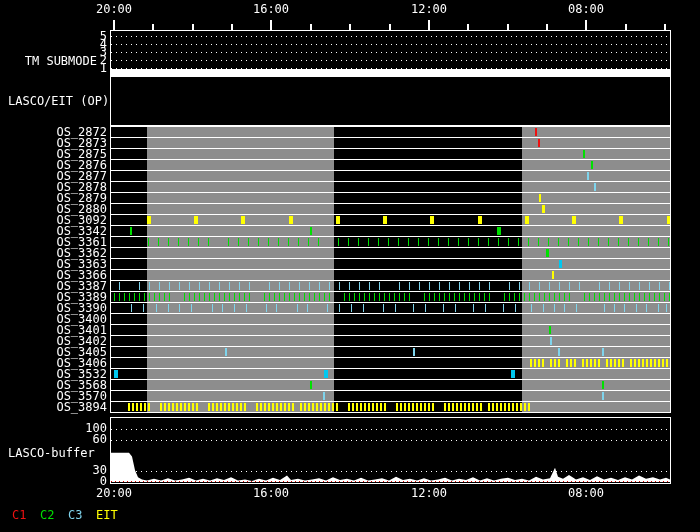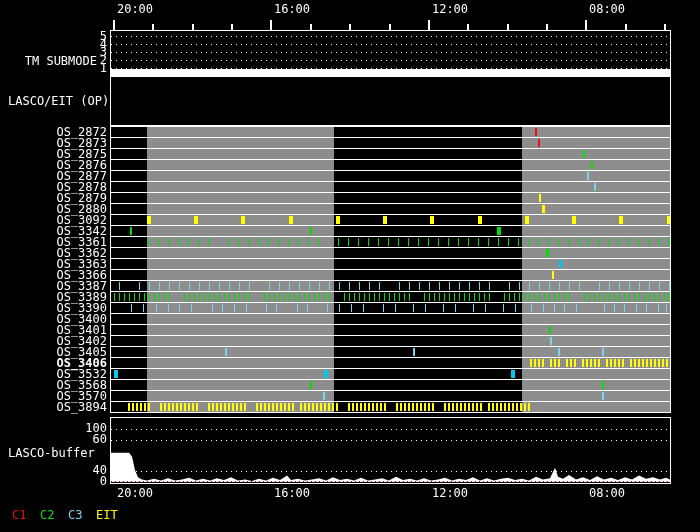--- a/index.html
+++ b/index.html
@@ -1,20 +1,20 @@
 <!DOCTYPE html>
 <html><head>
 <meta charset="utf-8">
 <style>
   html,body{margin:0;padding:0;background:#000;}
   #app{position:relative;width:700px;height:532px;background:#000;overflow:hidden;
        font-family:"DejaVu Sans Mono","Liberation Mono",monospace;color:#fff;}
   .lbl{position:absolute;white-space:pre;font-size:12px;line-height:13px;color:#fff;}
   .rt{text-align:right;}
-  .ctr{transform:translateX(-50%);margin-left:21px;}
+  .ctr{transform:translateX(-50%);}
   .panel{position:absolute;left:110px;width:559px;background:#000;border:1px solid #fff;}
   #tm-panel{top:30px;height:44px;}
   #op-panel{top:76px;height:48px;}
   #os-block{position:absolute;left:110px;top:126px;width:559px;border:1px solid #fff;border-bottom:none;background:#000;}
   .os-row{position:relative;height:10px;border-bottom:1px solid #fff;background:#000;overflow:hidden;}
   .gray-seg{position:absolute;top:0;height:10px;}
   .tick{position:absolute;top:1px;height:8px;}
   .os-label{position:absolute;left:0;width:107px;text-align:right;font-size:12px;line-height:11px;height:11px;}
   #buffer-panel{top:417px;height:65px;}
   .dotline{position:absolute;left:0;width:100%;height:1px;
@@ -90,21 +90,21 @@
       <div class="os-label" style="top: 248px;">OS_3362</div>
       <div class="os-label" style="top: 259px;">OS_3363</div>
       <div class="os-label" style="top: 270px;">OS_3366</div>
       <div class="os-label" style="top: 281px;">OS_3387</div>
       <div class="os-label" style="top: 292px;">OS_3389</div>
       <div class="os-label" style="top: 303px;">OS_3390</div>
       <div class="os-label" style="top: 314px;">OS_3400</div>
       <div class="os-label" style="top: 325px;">OS_3401</div>
       <div class="os-label" style="top: 336px;">OS_3402</div>
       <div class="os-label" style="top: 347px;">OS_3405</div>
-      <div class="os-label" style="top: 358px; font-weight: bold;">OS_3406</div>
+      <div class="os-label" style="top: 358px;">OS_3406</div>
       <div class="os-label" style="top: 369px;">OS_3532</div>
       <div class="os-label" style="top: 380px;">OS_3568</div>
       <div class="os-label" style="top: 391px;">OS_3570</div>
       <div class="os-label" style="top: 402px;">OS_3894</div>
     </div>
   <div id="os-block">
       <div class="os-row">
         <div class="gray-seg" style="left: 36px; width: 187px; background: rgb(141, 141, 141);"></div>
         <div class="gray-seg" style="left: 411px; width: 148px; background: rgb(141, 141, 141);"></div>
         <div class="tick" style="left: 424px; width: 2px; background: rgb(238, 17, 17);"></div>
@@ -605,21 +605,21 @@
         <div class="tick" style="left: 409px; width: 2px; background: rgb(255, 255, 0);"></div>
         <div class="tick" style="left: 413px; width: 2px; background: rgb(255, 255, 0);"></div>
         <div class="tick" style="left: 417px; width: 2px; background: rgb(255, 255, 0);"></div>
       </div>
     </div>
 
   <span class="lbl" style="left:8px;top:447px;">LASCO-buffer</span>
   <div id="buffer-yticks">
       <span class="lbl rt" style="left: 0px; width: 107px; top: 422px;">100</span>
       <span class="lbl rt" style="left: 0px; width: 107px; top: 432.6px;">60</span>
-      <span class="lbl rt" style="left: 0px; width: 107px; top: 464.4px;">40</span>
+      <span class="lbl rt" style="left: 0px; width: 107px; top: 464.4px;">30</span>
       <span class="lbl rt" style="left: 0px; width: 107px; top: 475px;">0</span>
     </div>
   <div id="buffer-panel" class="panel">
     <svg id="buffer-svg" width="559" height="65" viewBox="0 0 559 65">
       <polygon id="buffer-poly" fill="#ffffff" points="0,64.0 0,34.8 18,34.8 21,38.6 24,52.3 27,59.2 31,61.4 36,62.4 43,60.8 50,62.4 57,60.3 64,62.4 71,61.4 78,59.8 85,62.4 92,60.8 99,62.4 106,60.3 113,61.9 120,59.2 127,62.4 134,61.4 141,62.9 148,60.8 155,62.4 162,59.8 169,61.9 176,57.6 180,61.9 187,60.8 194,62.4 201,61.4 208,60.3 215,62.4 222,59.2 229,61.9 236,60.8 243,62.4 250,59.8 257,62.4 264,61.4 271,60.3 278,62.4 285,58.7 292,61.9 299,60.8 306,62.4 313,60.3 320,62.4 327,61.4 334,59.8 341,62.4 348,60.8 355,61.9 362,59.2 369,62.4 376,60.3 383,62.4 390,60.8 397,59.8 404,61.9 411,60.8 418,62.4 425,58.7 432,61.4 439,60.3 444,49.7 447,58.7 452,60.8 458,57.1 465,61.4 472,59.2 479,61.9 486,58.2 493,61.4 500,59.8 507,61.9 514,59.2 521,61.4 528,57.6 535,60.8 542,59.2 549,61.4 555,59.8 559,61.4 559,64.0"></polygon>
     </svg>
   <div class="dotline" style="top: 11px;"></div>
       <div class="dotline" style="top: 22px;"></div>
       <div class="dotline" style="top: 53px;"></div>
       <div class="dotline-red" style="top: 63px;"></div>

